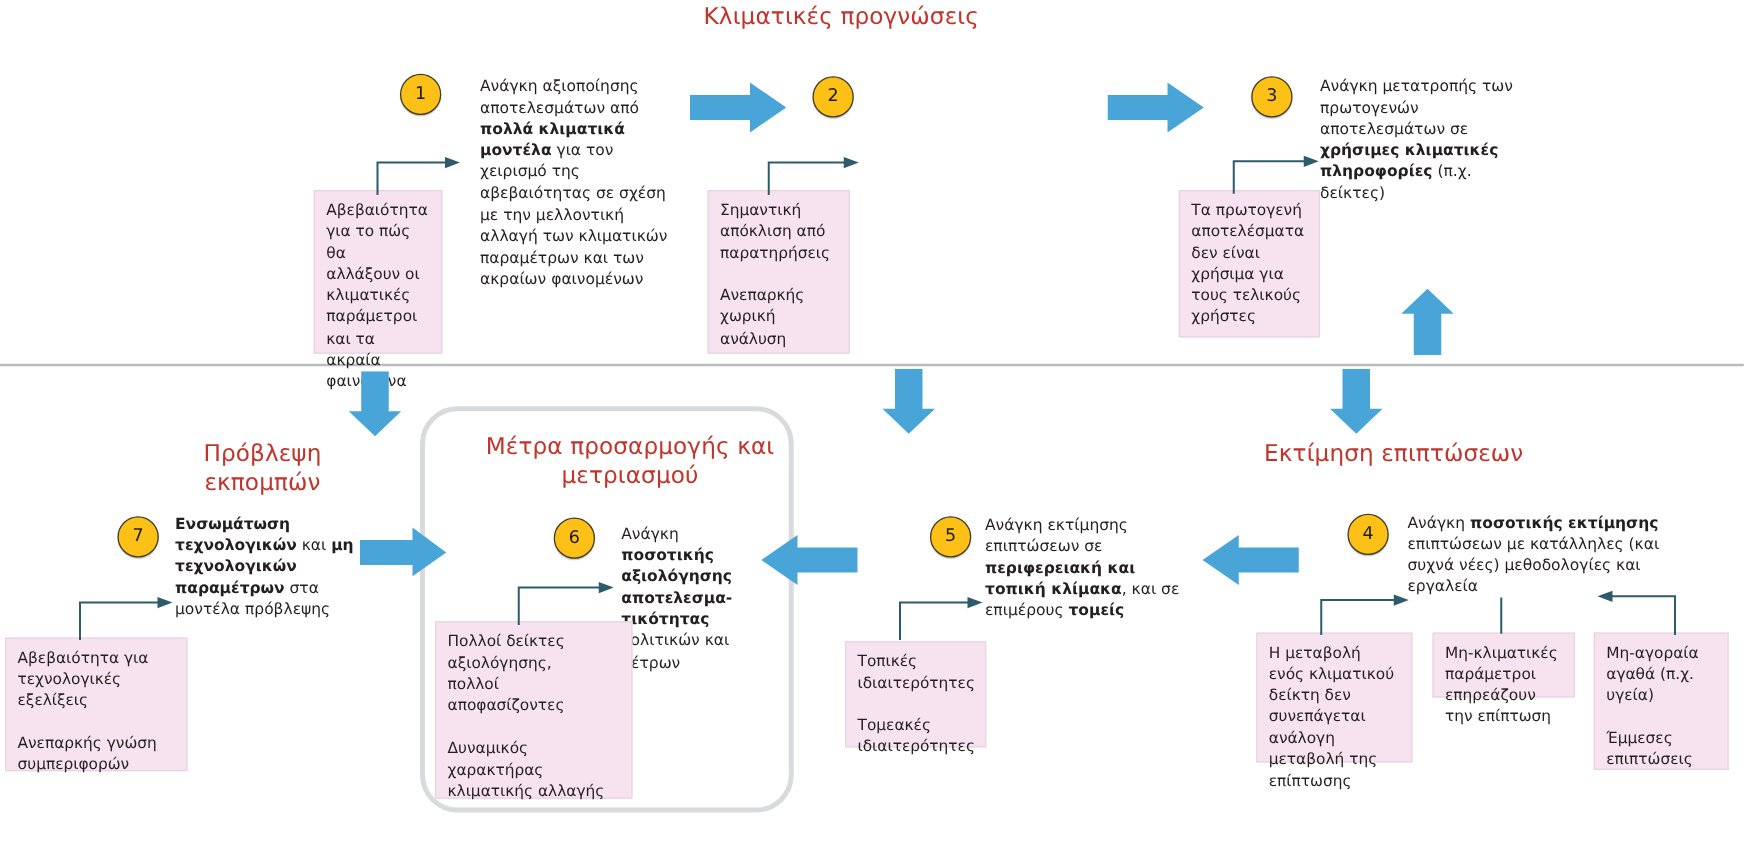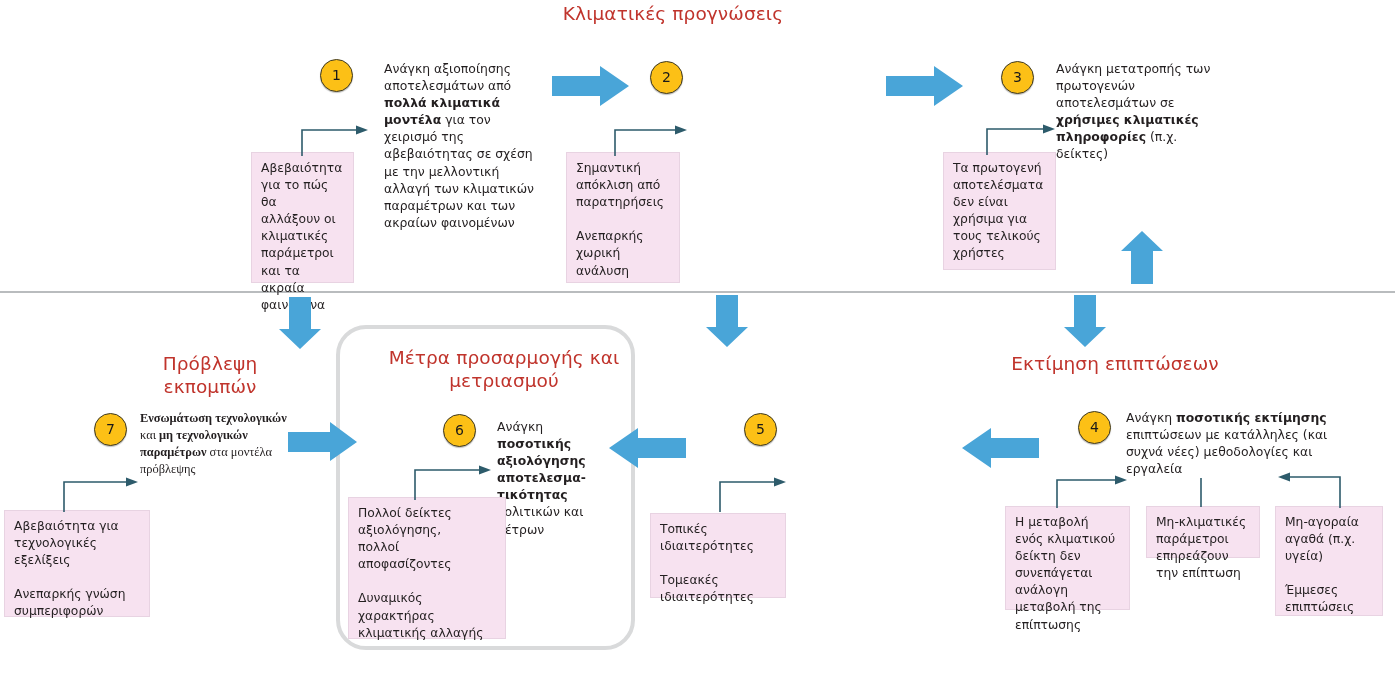--- a/index.html
+++ b/index.html
@@ -239,22 +239,23 @@
     </svg>
   </div>
 
   <div class="chev" style="left:962px; top:427px;">
     <svg width="78" height="42" viewBox="0 0 78 42">
       <path d="M77,11 L29,11 L29,1 L0,21 L29,41 L29,31 L77,31 Z" fill="#49a5d8"></path>
     </svg>
   </div>
 
   <div class="num-circle" style="left:744px; top:413px;">5</div>
-
-  <div class="pink-box" id="box-p5" style="left:650px; top:513px; width:136px; height:85px;">Τοπικές
+  <div class="step-text" id="step5-text" style="left:788px; top:411px; width:160px;">Ανάγκη εκτίμησης επιπτώσεων σε <b>περιφερειακή και τοπική κλίμακα</b>, και σε επιμέρους <b>τομείς</b></div>
+
+  <div class="pink-box" id="box-p5" style="left:676px; top:513px; width:113px; height:85px;">Τοπικές
 ιδιαιτερότητες
 
 Τομεακές
 ιδιαιτερότητες</div>
 
   <div class="hook" style="left:718px; top:470px;">
     <svg width="80" height="44" viewBox="0 0 80 44">
       <path d="M2,42 L2,12 L58,12" fill="none" stroke="#2d5b6b" stroke-width="1.6"></path>
       <path d="M56,7.5 L68,12 L56,16.5 Z" fill="#2d5b6b"></path>
     </svg>
@@ -285,21 +286,21 @@
     </svg>
   </div>
 
   <div class="chev" style="left:288px; top:422px;">
     <svg width="70" height="40" viewBox="0 0 70 40">
       <path d="M0,10 L42,10 L42,0 L69,20 L42,39 L42,30 L0,30 Z" fill="#49a5d8"></path>
     </svg>
   </div>
 
   <div class="num-circle" style="left:94px; top:413px;">7</div>
-  <div class="step-text" id="step7-text" style="left:140px; top:410px; width:150px;font-family:Liberation Serif, serif;"><b>Ενσωμάτωση τεχνολογικών</b> και <b>μη τεχνολογικών παραμέτρων</b> στα μοντέλα πρόβλεψης</div>
+  <div class="step-text" id="step7-text" style="left:140px; top:410px; width:150px;"><b>Ενσωμάτωση τεχνολογικών</b> και <b>μη τεχνολογικών παραμέτρων</b> στα μοντέλα πρόβλεψης</div>
 
   <div class="pink-box" id="box-p7" style="left:4px; top:510px; width:146px; height:107px;">Αβεβαιότητα για
 τεχνολογικές
 εξελίξεις
 
 Ανεπαρκής γνώση
 συμπεριφορών</div>
 
   <div class="hook" style="left:62px; top:470px;">
     <svg width="86" height="44" viewBox="0 0 86 44">

